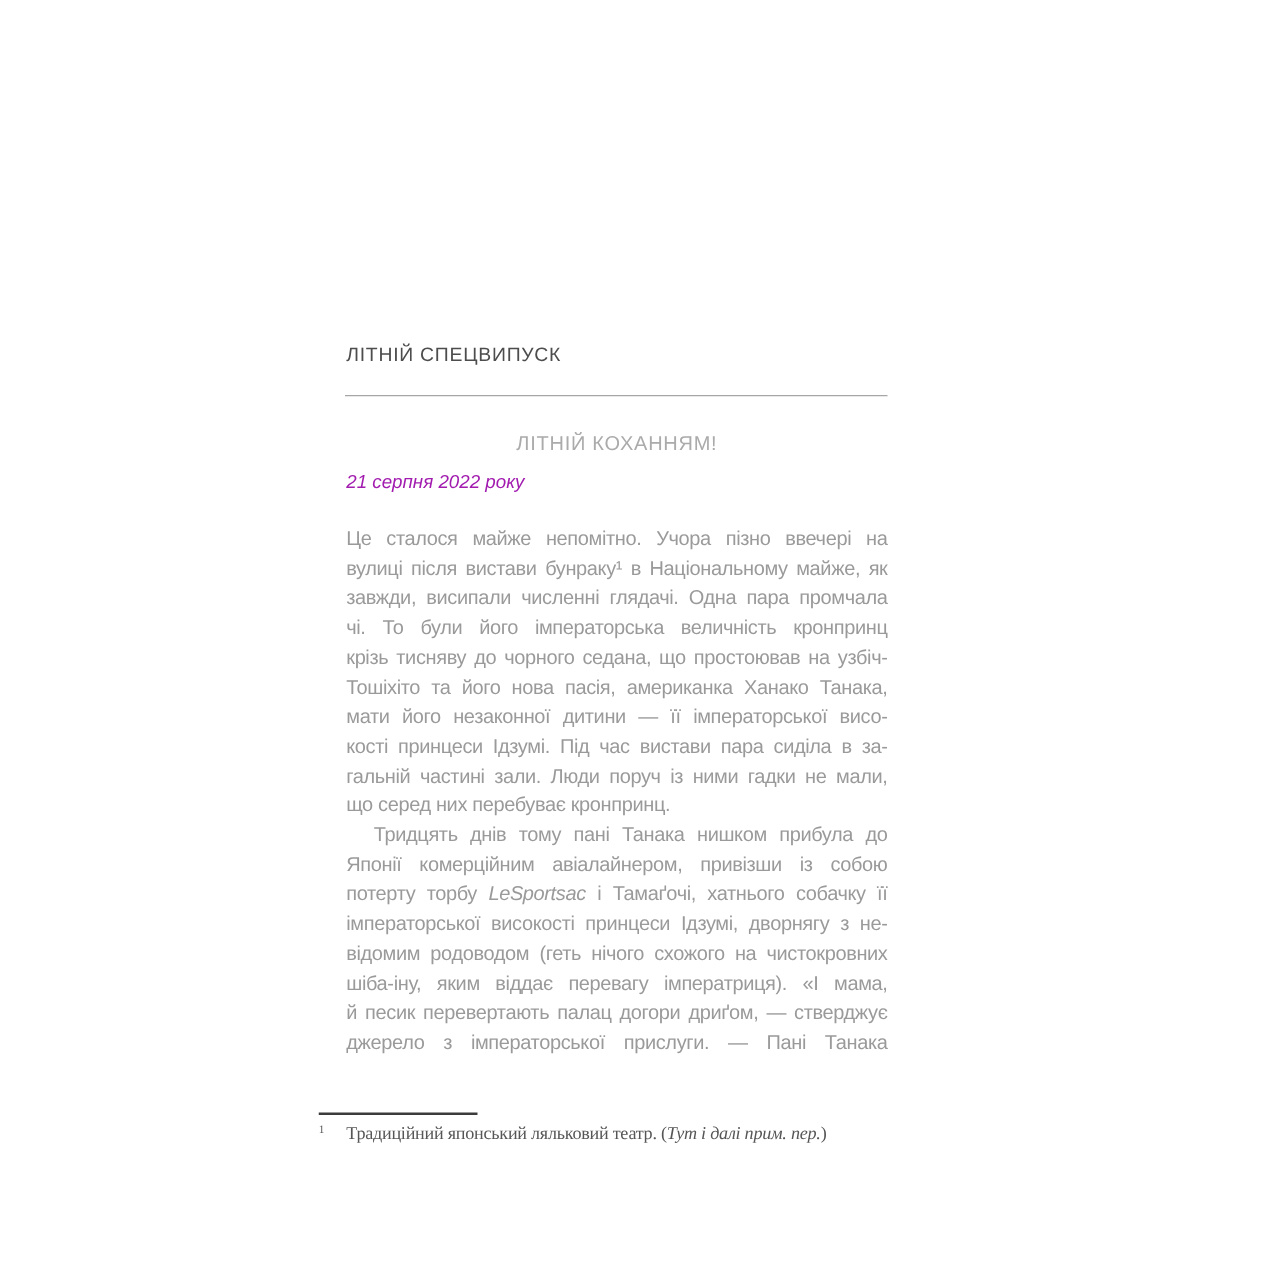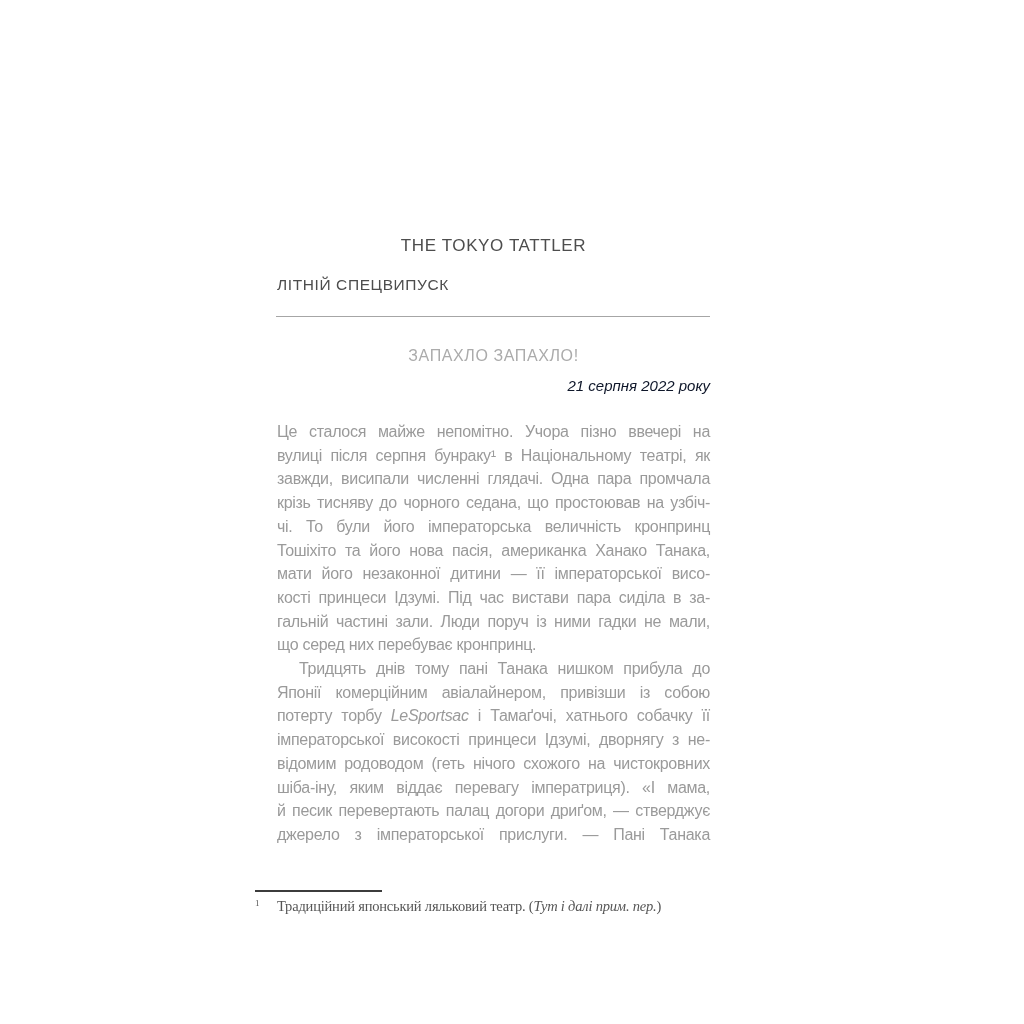--- a/index.html
+++ b/index.html
@@ -49,24 +49,24 @@
     text-align: center;
     font-size: 16px;
     letter-spacing: 0.6px;
     color: #ababab;
   }
   .dateline {
     position: absolute;
     top: 377px;
     left: 277px;
     width: 433px;
-    text-align: right;
+    text-align: left;
     font-size: 15px;
     font-style: italic;
-    color: #0f172a;
+    color: #a21caf;
   }
   .article {
     position: absolute;
     top: 420px;
     left: 277px;
     width: 433px;
     font-size: 16px;
     line-height: 23.7px;
     letter-spacing: -0.3px;
     color: #9a9a9a;
@@ -112,36 +112,35 @@
   .footnote em {
     font-style: italic;
     margin-top: 30px;
   }
 </style>
 </head>
 <body>
 
 <div class="page">
 
-  <div class="masthead">THE TOKYO TATTLER</div>
 
   <div class="issue">ЛІТНІЙ СПЕЦВИПУСК</div>
 
   <div class="rule"></div>
 
-  <div class="headline">ЗАПАХЛО ЗАПАХЛО!</div>
+  <div class="headline">ЛІТНІЙ КОХАННЯМ!</div>
 
   <div class="dateline">21 серпня 2022 року</div>
 
   <div class="article" id="article-body">
       <div class="line">Це сталося майже непомітно. Учора пізно ввечері на</div>
-      <div class="line">вулиці після серпня бунраку¹ в Національному театрі, як</div>
+      <div class="line">вулиці після вистави бунраку¹ в Національному майже, як</div>
       <div class="line">завжди, висипали численні глядачі. Одна пара промчала</div>
+      <div class="line">чі. То були його імператорська величність кронпринц</div>
       <div class="line">крізь тисняву до чорного седана, що простоював на узбіч-</div>
-      <div class="line">чі. То були його імператорська величність кронпринц</div>
       <div class="line">Тошіхіто та його нова пасія, американка Ханако Танака,</div>
       <div class="line">мати його незаконної дитини — її імператорської висо-</div>
       <div class="line">кості принцеси Ідзумі. Під час вистави пара сиділа в за-</div>
       <div class="line">гальній частині зали. Люди поруч із ними гадки не мали,</div>
       <div class="line ragged">що серед них перебуває кронпринц.</div>
       <div class="line indent">Тридцять днів тому пані Танака нишком прибула до</div>
       <div class="line">Японії комерційним авіалайнером, привізши із собою</div>
       <div class="line">потерту торбу <em>LeSportsac</em> і Тамаґочі, хатнього собачку її</div>
       <div class="line">імператорської високості принцеси Ідзумі, дворнягу з не-</div>
       <div class="line">відомим родоводом (геть нічого схожого на чистокровних</div>

